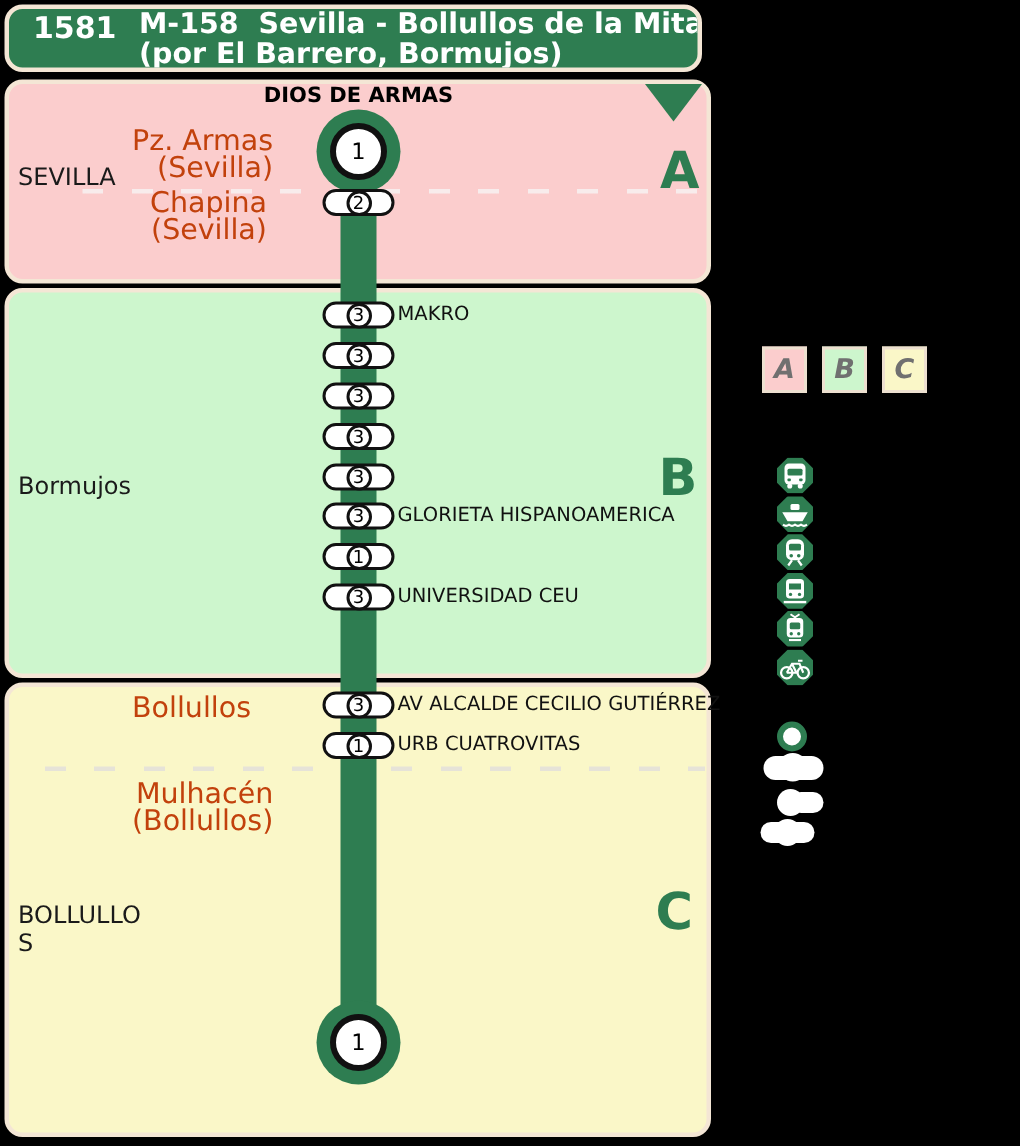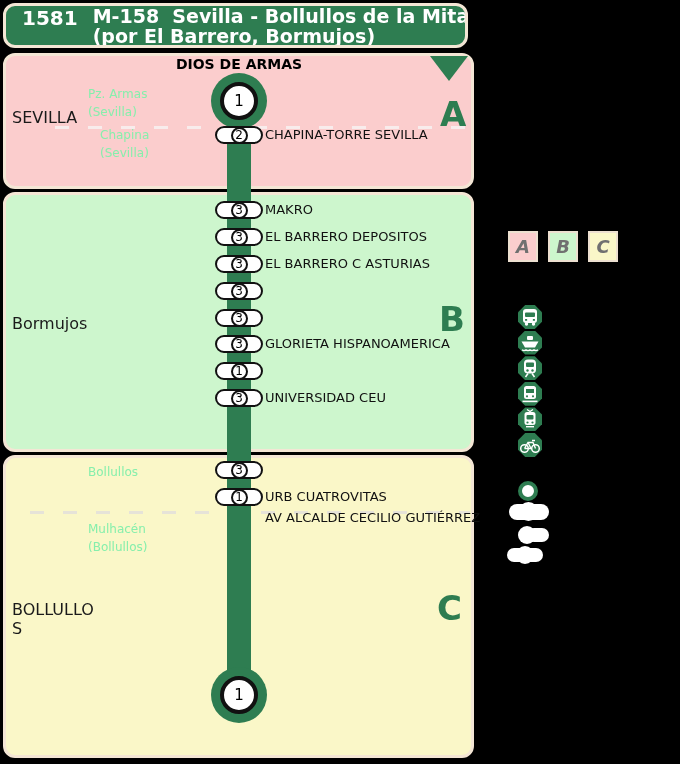--- a/index.html
+++ b/index.html
@@ -64,21 +64,21 @@
   .pill-circle{
     width:17px;height:17px;box-sizing:border-box;border-radius:50%;
     background:#fff;border:2px solid var(--stop-outline);
     display:flex;align-items:center;justify-content:center;
     font-size:12px;color:#000;
   }
   .stop-label{left:265px;font-size:13px;line-height:16px;color:#111;white-space:nowrap;}
   
   .zone-name{font-size:16px;line-height:19px;color:#1a1a1a;}
   .zone-name.wrap{width:84px;word-break:break-all;}
-  .nucleus{font-size:12px;line-height:17.5px;color:#86efac;white-space:pre-line;}
+  .nucleus{font-size:19px;line-height:17.5px;color:#c2410c;white-space:pre-line;text-align:right;}
   .zone-letter{font-size:34px;font-weight:bold;line-height:34px;color:var(--brand-green);}
   .direction-triangle{
     width:0;height:0;left:430px;top:56px;
     border-left:19px solid transparent;border-right:19px solid transparent;
     border-top:25px solid var(--brand-green);
   }
   
   .badge{
     width:30px;height:31px;box-sizing:border-box;border:2px solid #EDE0D0;
     display:flex;align-items:center;justify-content:center;
@@ -136,36 +136,33 @@
   <div class="abs zone-letter" style="left:437px;top:591px;">C</div>
 
   <div class="abs terminal-label" style="left:129px;top:56px;">DIOS DE ARMAS</div>
   <div class="abs terminal-ring" style="left:211px;top:73px;">
     <div class="terminal-inner">1</div>
   </div>
 
   <div class="abs pill" style="top:126px;">
       <div class="pill-circle">2</div>
     </div>
-  <div class="abs stop-label" style="top:127px;">CHAPINA-TORRE SEVILLA</div>
 
   <div class="abs pill" style="top:201px;">
       <div class="pill-circle">3</div>
     </div>
   <div class="abs stop-label" style="top:202px;">MAKRO</div>
 
   <div class="abs pill" style="top:228px;">
       <div class="pill-circle">3</div>
     </div>
-  <div class="abs stop-label" style="top:229px;">EL BARRERO DEPOSITOS</div>
 
   <div class="abs pill" style="top:255px;">
       <div class="pill-circle">3</div>
     </div>
-  <div class="abs stop-label" style="top:256px;">EL BARRERO C ASTURIAS</div>
 
   <div class="abs pill" style="top:282px;">
       <div class="pill-circle">3</div>
     </div>
 
   <div class="abs pill" style="top:309px;">
       <div class="pill-circle">3</div>
     </div>
 
   <div class="abs pill" style="top:335px;">
@@ -178,21 +175,21 @@
     </div>
 
   <div class="abs pill" style="top:389px;">
       <div class="pill-circle">3</div>
     </div>
   <div class="abs stop-label" style="top:390px;text-align:right;">UNIVERSIDAD CEU</div>
 
   <div class="abs pill" style="top:461px;">
       <div class="pill-circle">3</div>
     </div>
-  <div class="abs stop-label" style="top:462px;margin-top:48px;">AV ALCALDE CECILIO GUTIÉRREZ</div>
+  <div class="abs stop-label" style="top:462px;">AV ALCALDE CECILIO GUTIÉRREZ</div>
 
   <div class="abs pill" style="top:488px;">
       <div class="pill-circle">1</div>
     </div>
   <div class="abs stop-label" style="top:489px;">URB CUATROVITAS</div>
 
   <div class="abs terminal-ring" style="left:211px;top:667px;">
     <div class="terminal-inner">1</div>
   </div>
 

